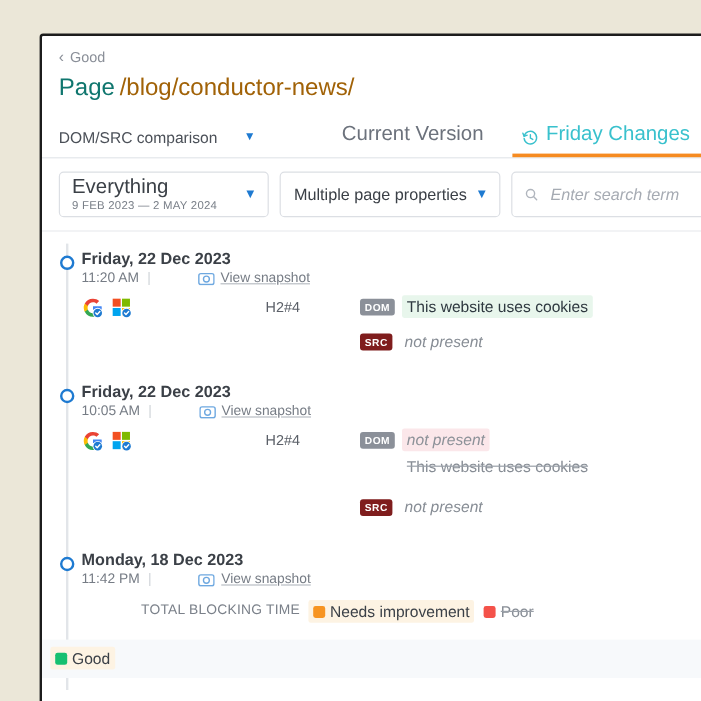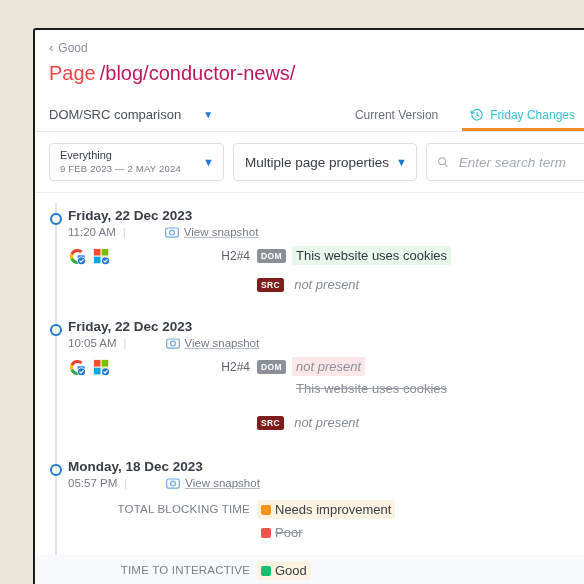--- a/index.html
+++ b/index.html
@@ -49,24 +49,24 @@
     display: block;
     margin-top: -1px;
   }
   #page-title-row {
     margin-top: 6px;
     font-size: 20px;
     line-height: 24px;
     white-space: nowrap;
   }
   #page-title-label {
-    color: #ef4444;
+    color: #0f766e;
   }
   #page-title-path {
-    color: #be185d;
+    color: #a16207;
     margin-left: 4px;
   }
 
   
   #tab-bar {
     position: relative;
     display: flex;
     align-items: flex-end;
     height: 36px;
     border-bottom: 1px solid #e3e6ea;
@@ -84,21 +84,21 @@
   #dom-src-select .caret { color: #1e7ad1; font-size: 10px; line-height: 1; }
   #tab-group {
     position: absolute;
     right: 0px;
     bottom: 0;
     display: flex;
     align-items: flex-end;
     gap: 0px;
   }
   .tab {
-    font-size: 12px;
+    font-size: 17px;
     padding: 0 16px 9px 16px;
     cursor: pointer;
     display: flex;
     align-items: flex-end;
     gap: 6px;
     white-space: nowrap;
     position: relative;
   }
   .tab.inactive { color: #6c727c; }
   .tab.active { color: #39c1cd; }
@@ -128,21 +128,21 @@
     align-items: center;
     cursor: pointer;
   }
   #range-select {
     width: 175px;
     height: 38px;
     padding: 0 9px 0 10px;
     justify-content: space-between;
   }
   #range-select .txt { line-height: 1.15; }
-  #range-title { font-size: 11px; color: #3b4047; }
+  #range-title { font-size: 17px; color: #3b4047; }
   #range-sub { font-size: 9.5px; color: #797f88; letter-spacing: .2px; margin-top: 2px; }
   #range-select .caret { color: #1e7ad1; font-size: 11px; }
   #props-select {
     height: 38px;
     padding: 0 9px 0 11px;
     gap: 7px;
     font-size: 13.5px;
     color: #3b4047;
   }
   #props-select .caret { color: #1e7ad1; font-size: 11px; }
@@ -264,20 +264,21 @@
     display: inline-block;
     font-size: 8.5px;
     font-weight: bold;
     letter-spacing: .4px;
     color: #ffffff;
     padding: 2px 4px 2px 4px;
     border-radius: 2.5px;
     line-height: 10px;
     margin-top: 3px;
     flex: 0 0 auto;
+    margin-left: 43px;
   }
   .tag.dom { background: #8b9099; }
   .tag.src { background: #7f1d1d; }
   .val-text { padding: 0 4px; border-radius: 2px; }
   .val-text.added { background: #e8f6ec; color: #2f3940; }
   .val-text.removed-bg { background: #fbe7ea; color: #8c9198; font-style: italic; }
   .val-text.absent { color: #878d95; font-style: italic; }
   .val-text.struck { color: #878d95; text-decoration: line-through; text-decoration-color: #9aa0a8; }
   .val-text.amber { background: #fdf3e3; }
 
@@ -468,46 +469,45 @@
           </div>
         </div>
       </div>
     </div>
 
     <div class="entry" style="padding-top:24px">
       <div class="entry-dot" style="top:29px"></div>
       <div class="entry-head">
         <div class="entry-date">Monday, 18 Dec 2023</div>
         <div class="entry-meta">
-          <span>05:57 PM</span>
+          <span>11:42 PM</span>
           <span class="divider">|</span>
           <span class="snapshot-link">
             <svg class="cam-ico" viewBox="0 0 24 20" fill="none" stroke="#6ea8e0" stroke-width="2">
               <rect x="1.2" y="3.2" width="21.6" height="15.6" rx="3"></rect>
               <circle cx="12" cy="11" r="4.2"></circle>
             </svg>
             <span class="label">View snapshot</span>
           </span>
         </div>
       </div>
       <div class="entry-body" style="margin-top:9px">
         <div class="prop-row">
           <div class="prop-label">TOTAL BLOCKING TIME</div>
-          <div class="prop-val" style="flex-direction:column;gap:4px;align-items:flex-start;">
+          <div class="prop-val" style="flex-direction:row;gap:4px;align-items:flex-start;">
             <span class="val-text amber metric-line">
               <span class="swatch sw-orange"></span><span>Needs improvement</span>
             </span>
             <span class="val-text struck metric-line">
               <span class="swatch sw-red"></span><span>Poor</span>
             </span>
           </div>
         </div>
 
         <div class="prop-row hl" style="margin-top:11px;padding-top:6px;padding-bottom:6px">
-          <div class="prop-label">TIME TO INTERACTIVE</div>
           <div class="prop-val" style="flex-direction:column;gap:4px;align-items:flex-start;">
             <span class="val-text amber metric-line">
               <span class="swatch sw-green"></span><span>Good</span>
             </span>
 
           </div>
         </div>
       </div>
     </div>
 

